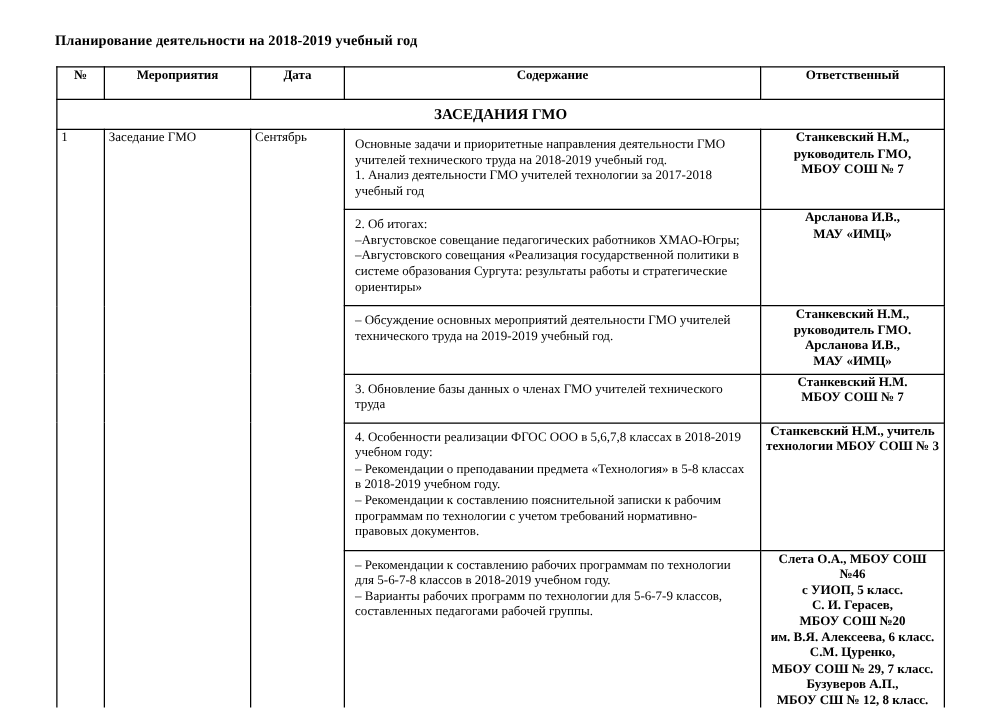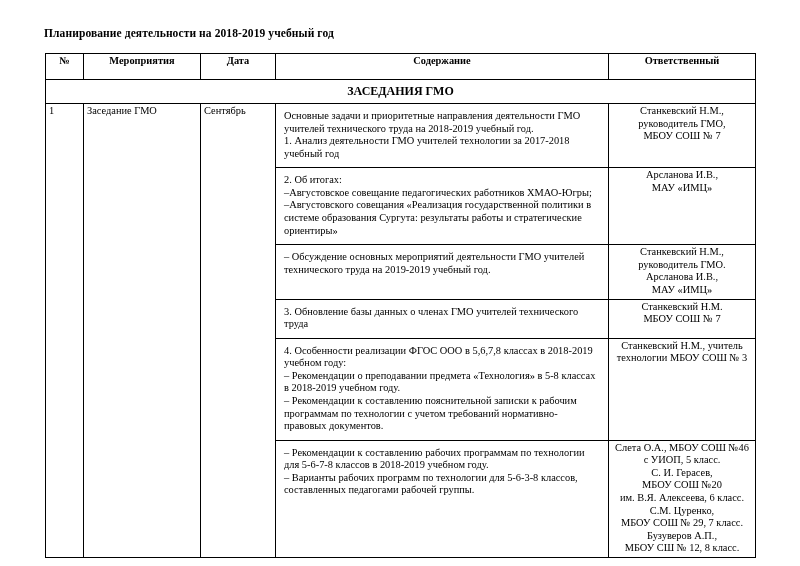--- a/index.html
+++ b/index.html
@@ -80,20 +80,21 @@
   td.cont-cell {
     text-align: left;
   }
   .para {
     margin: 5px;
     padding: 0;
     white-space: pre-line;
   }
   .resp-line {
     display: block;
+    font-weight: bold;
   }
 </style>
 </head>
 <body>
 
 <div class="page">
 
   <div class="doc-title">Планирование деятельности на 2018-2019 учебный год</div>
 
   <table class="plan">
@@ -175,21 +176,21 @@
         </td>
         <td class="resp-cell">
           <span class="resp-line">Станкевский Н.М., учитель</span>
           <span class="resp-line">технологии МБОУ СОШ № 3</span>
         </td>
       </tr>
 
       <tr>
         <td class="cont-cell">
           <div class="para">–   Рекомендации к составлению рабочих программам по технологии для 5-6-7-8 классов в 2018-2019 учебном году.
-–   Варианты рабочих программ по технологии для 5-6-3-8 классов, составленных педагогами рабочей группы.</div>
+–   Варианты рабочих программ по технологии для 5-6-7-9 классов, составленных педагогами рабочей группы.</div>
         </td>
         <td class="resp-cell">
           <span class="resp-line">Слета О.А., МБОУ СОШ №46</span>
           <span class="resp-line">с УИОП, 5 класс.</span>
           <span class="resp-line">С. И. Герасев,</span>
           <span class="resp-line">МБОУ СОШ №20</span>
           <span class="resp-line">им. В.Я. Алексеева, 6 класс.</span>
           <span class="resp-line">С.М. Цуренко,</span>
           <span class="resp-line">МБОУ СОШ № 29, 7 класс.</span>
           <span class="resp-line">Бузуверов А.П.,</span>

